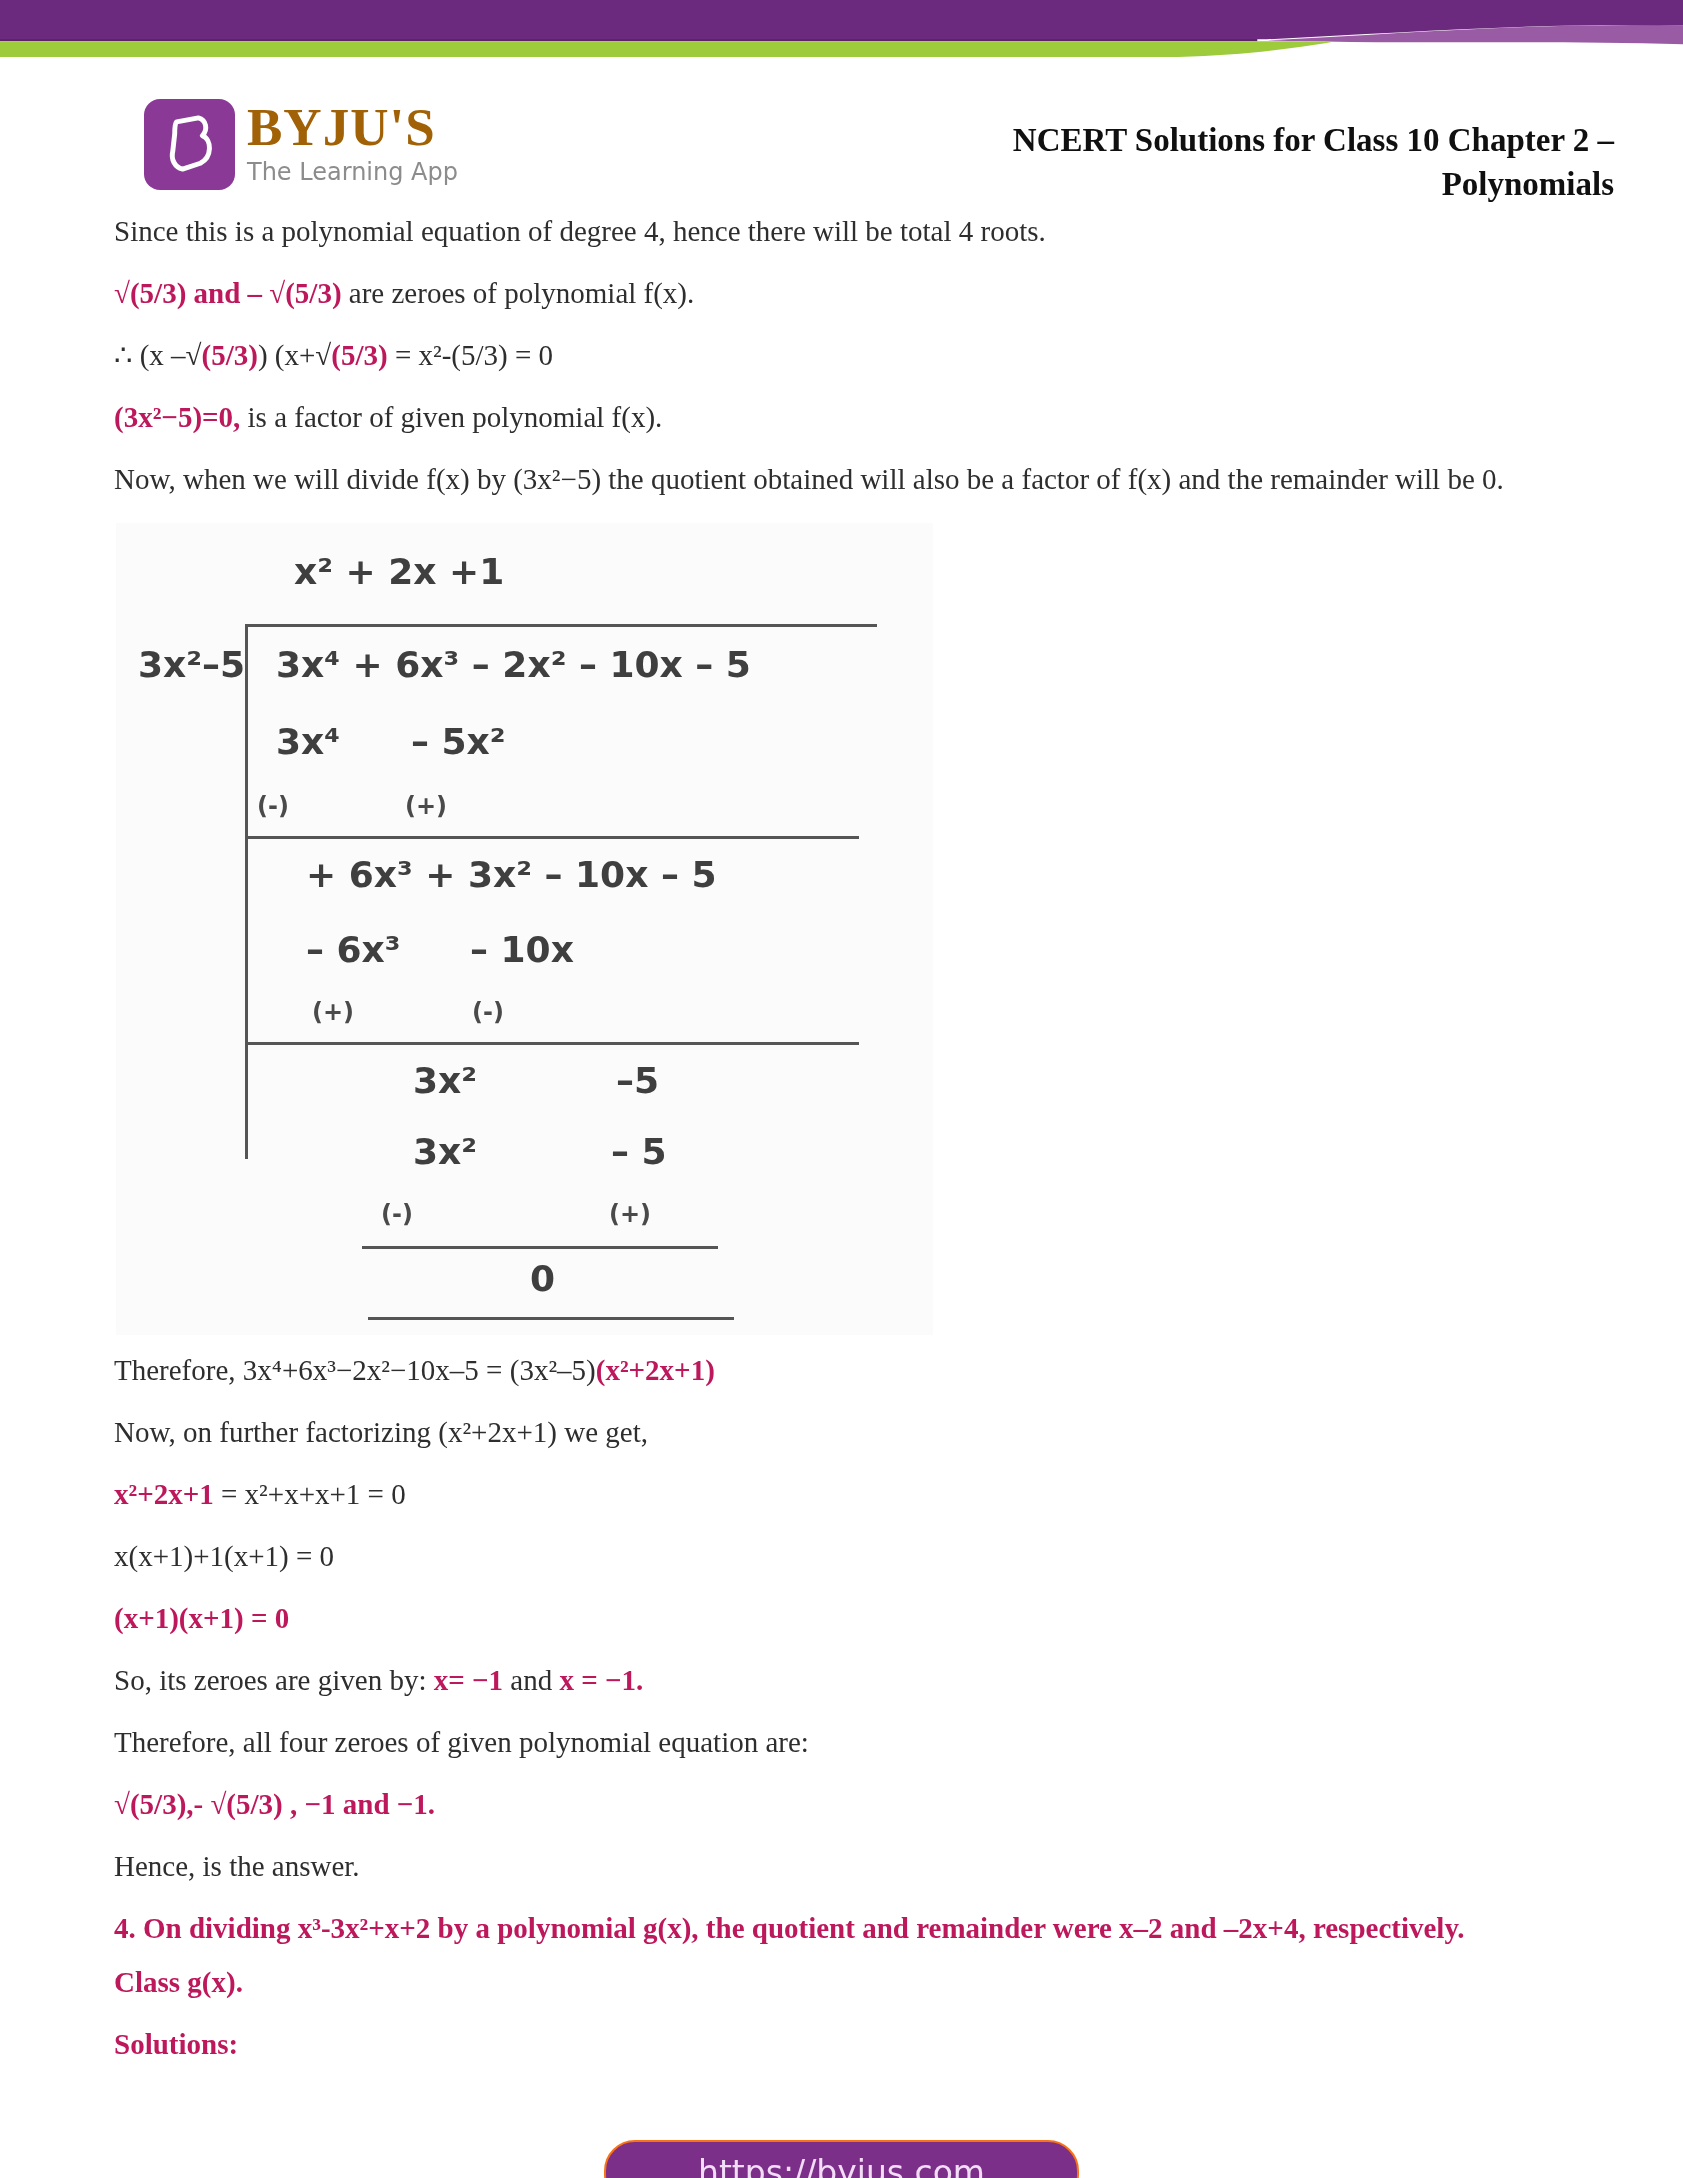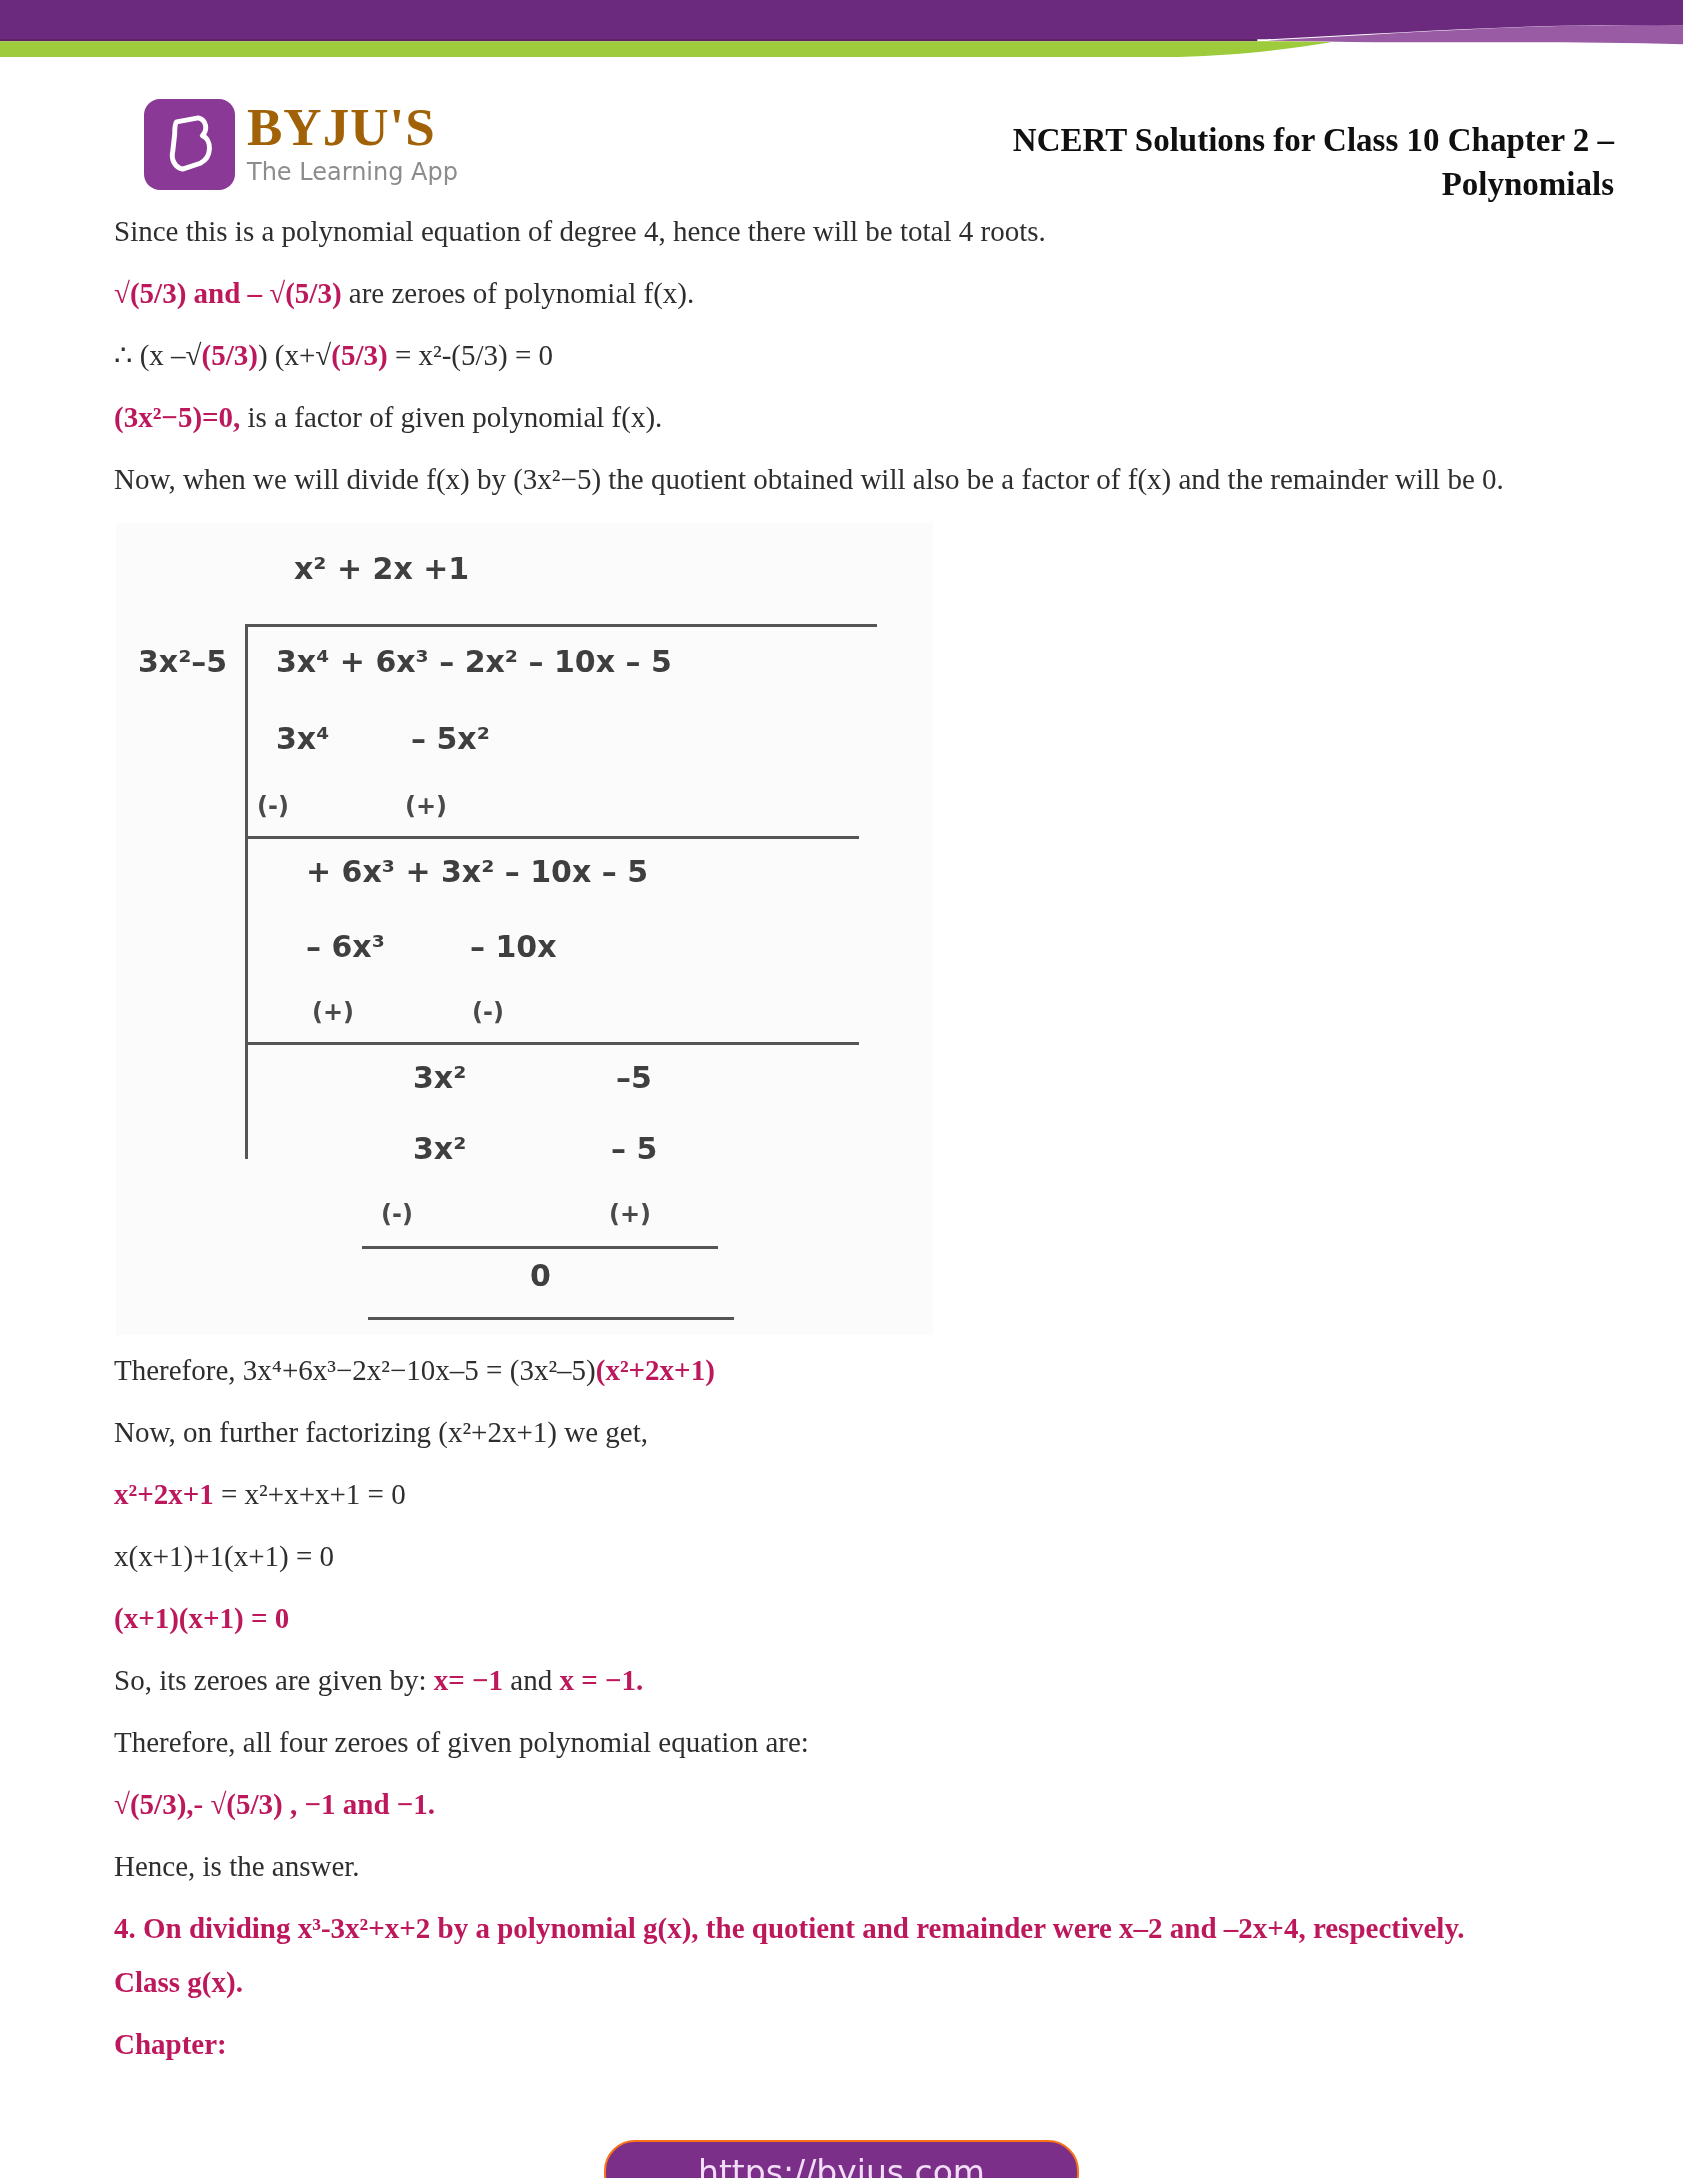--- a/index.html
+++ b/index.html
@@ -18,21 +18,21 @@
   .logo-tagline{font-family:"DejaVu Sans",sans-serif;font-size:24px;color:#8c8c8c;margin-top:2px;}
   .doc-title{position:absolute;right:69px;top:59px;text-align:right;font-weight:bold;
              font-size:33px;line-height:44px;color:#101010;}
   
   .paras{padding-left:106px;}
   .para{margin:8px;font-size:29px;line-height:54px;white-space:nowrap;color:#2e2e2e;}
   .para .b{font-weight:bold;color:#be185d;}
   
   .figure{position:relative;width:817px;height:812px;margin:17px 0 0 116px;background:#fbfbfb;
           font-family:"DejaVu Sans",sans-serif;font-weight:bold;color:#3f3f3f;}
-  .dcell{position:absolute;font-size:30px;white-space:nowrap;}
+  .dcell{position:absolute;font-size:36px;white-space:nowrap;}
   .dsign{position:absolute;font-size:24px;white-space:nowrap;color:#4a4a4a;}
   .dline{position:absolute;background:#555;height:3px;}
   .dvline{position:absolute;background:#555;width:3px;}
   
   .footer{margin-top:69px;display:flex;justify-content:center;}
   .url-pill{width:471px;height:61px;border-radius:31px;background:#7b2f88;border:2px solid #f97316;
             display:flex;align-items:center;justify-content:center;
             font-family:"DejaVu Sans",sans-serif;font-size:33px;color:#f2dcf6;}
 </style>
 </head>
@@ -109,21 +109,21 @@
       <p class="para"><span>Therefore, 3x⁴+6x³−2x²−10x–5 = (3x²–5)</span><span class="b">(x²+2x+1)</span></p>
       <p class="para"><span>Now, on further factorizing (x²+2x+1) we get,</span></p>
       <p class="para"><span class="b">x²+2x+1</span><span> = x²+x+x+1 = 0</span></p>
       <p class="para"><span>x(x+1)+1(x+1) = 0</span></p>
       <p class="para"><span class="b">(x+1)(x+1) = 0</span></p>
       <p class="para"><span>So, its zeroes are given by: </span><span class="b">x= −1</span><span> and </span><span class="b">x = −1.</span></p>
       <p class="para"><span>Therefore, all four zeroes of given polynomial equation are:</span></p>
       <p class="para"><span class="b">√(5/3),- √(5/3) , −1 and −1.</span></p>
       <p class="para"><span>Hence, is the answer.</span></p>
       <p class="para"><span class="b">4. On dividing x³-3x²+x+2 by a polynomial g(x), the quotient and remainder were x–2 and –2x+4, respectively.</span><br><span class="b">Class g(x).</span></p>
-      <p class="para"><span class="b">Chapter:</span></p>
+      <p class="para"><span class="b">Solutions:</span></p>
     </div>
 
   <div class="footer">
     <div class="url-pill">https://byjus.com</div>
   </div>
 
 </div>
 
 
 </body></html>

